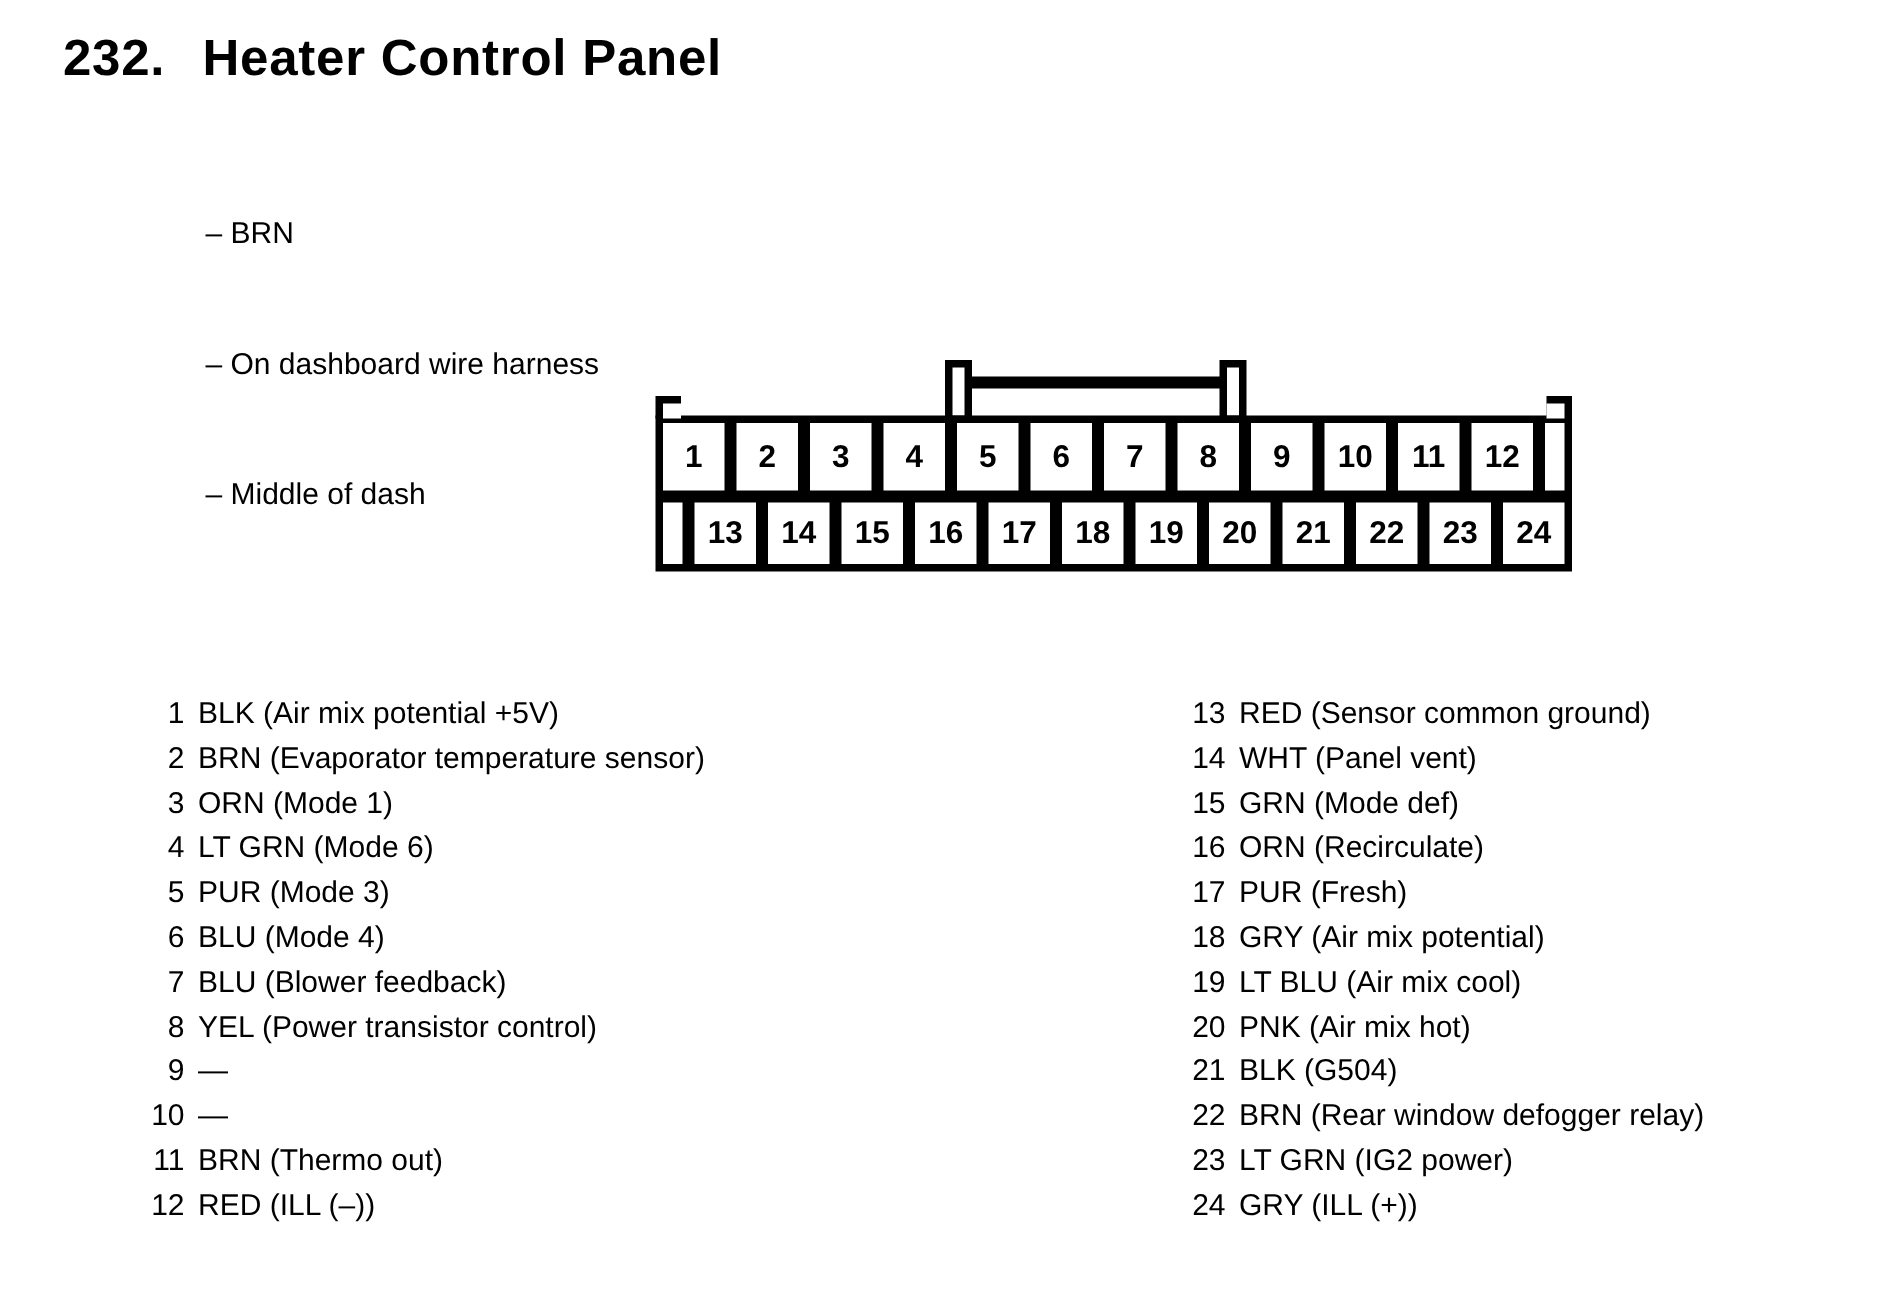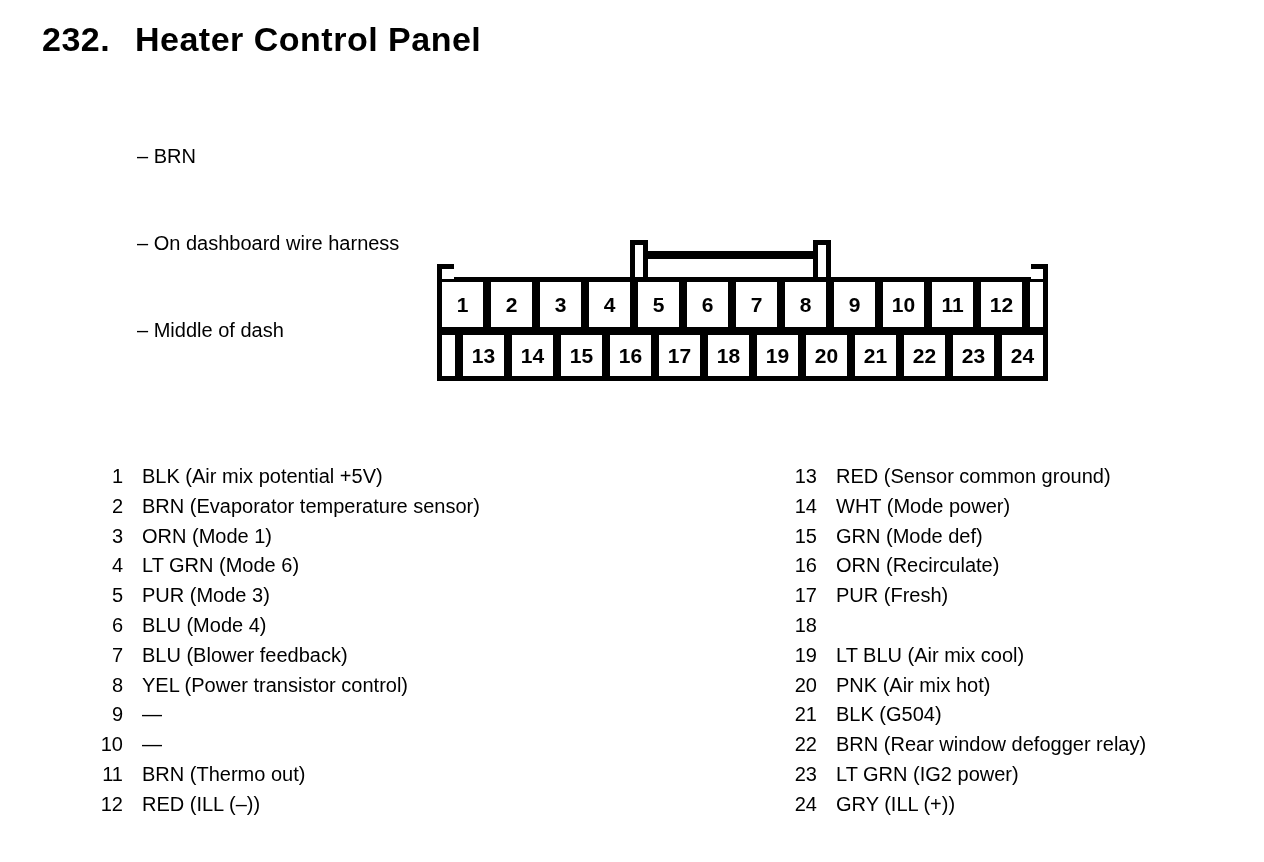--- a/index.html
+++ b/index.html
@@ -111,21 +111,21 @@
   
   .pin-list {
     position: absolute;
     top: 462px;
     font-size: 20px;
   }
   .pin-list.left  { left: 95px;  width: 560px; }
   .pin-list.right { left: 789px; width: 470px; }
   .pin-row { display: flex; line-height: 29.8px; white-space: nowrap; }
   .pin-number { flex: none; width: 28px; text-align: right; }
-  .pin-description { margin-left: 19px; }
+  .pin-description { margin-left: 9px; }
 </style>
 </head>
 <body>
 
 <div class="page">
 
   <div class="title-row">
     <span class="section-number">232.</span>
     <span class="title-text">Heater Control Panel</span>
   </div>
@@ -229,36 +229,37 @@
         <span class="pin-description">RED (ILL (–))</span>
       </div>
     </div>
   <div class="pin-list right" id="pins-right">
       <div class="pin-row">
         <span class="pin-number">13</span>
         <span class="pin-description">RED (Sensor common ground)</span>
       </div>
       <div class="pin-row">
         <span class="pin-number">14</span>
-        <span class="pin-description">WHT (Mode power)</span>
+        <span class="pin-description">WHT (Panel vent)</span>
       </div>
       <div class="pin-row">
         <span class="pin-number">15</span>
         <span class="pin-description">GRN (Mode def)</span>
       </div>
       <div class="pin-row">
         <span class="pin-number">16</span>
         <span class="pin-description">ORN (Recirculate)</span>
       </div>
       <div class="pin-row">
         <span class="pin-number">17</span>
         <span class="pin-description">PUR (Fresh)</span>
       </div>
       <div class="pin-row">
         <span class="pin-number">18</span>
+        <span class="pin-description">GRY (Air mix potential)</span>
       </div>
       <div class="pin-row">
         <span class="pin-number">19</span>
         <span class="pin-description">LT BLU (Air mix cool)</span>
       </div>
       <div class="pin-row">
         <span class="pin-number">20</span>
         <span class="pin-description">PNK (Air mix hot)</span>
       </div>
       <div class="pin-row">

